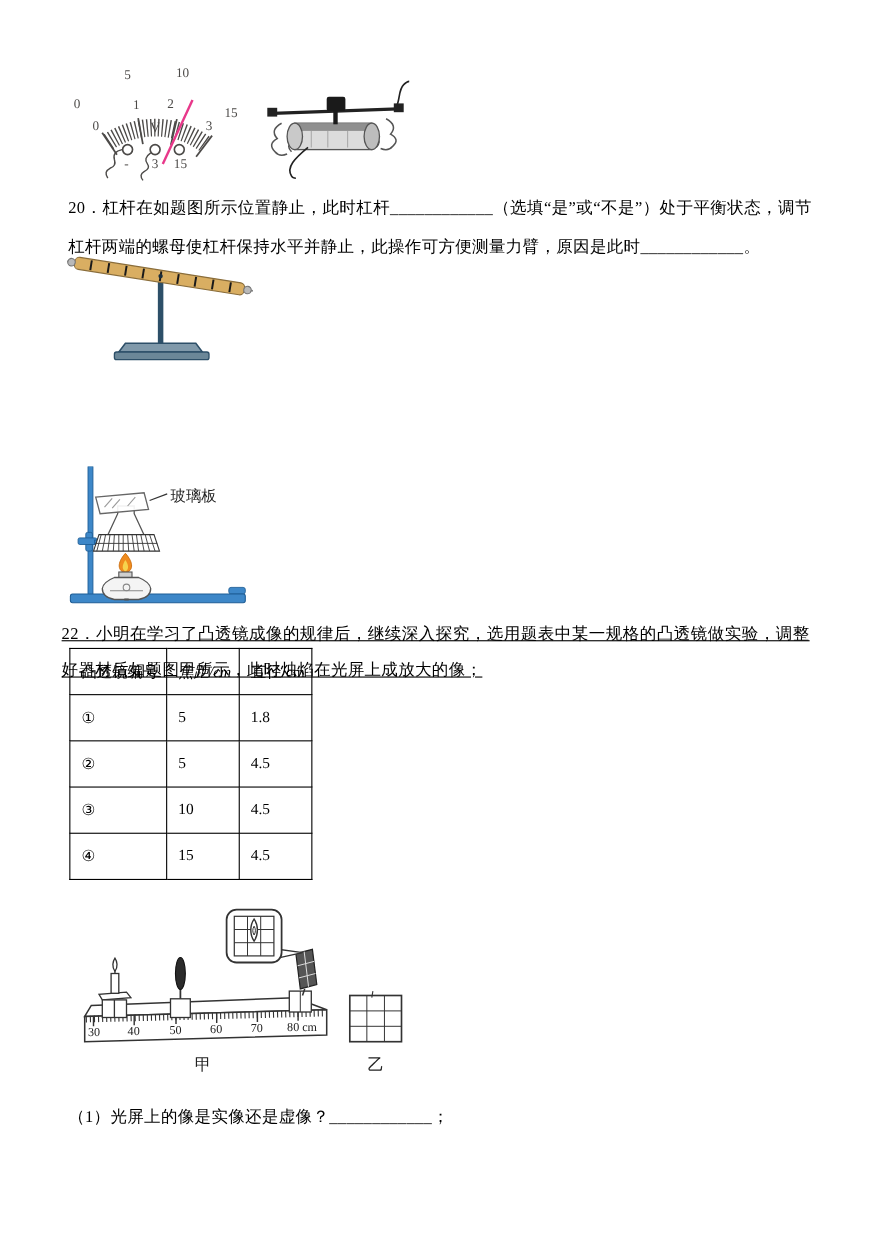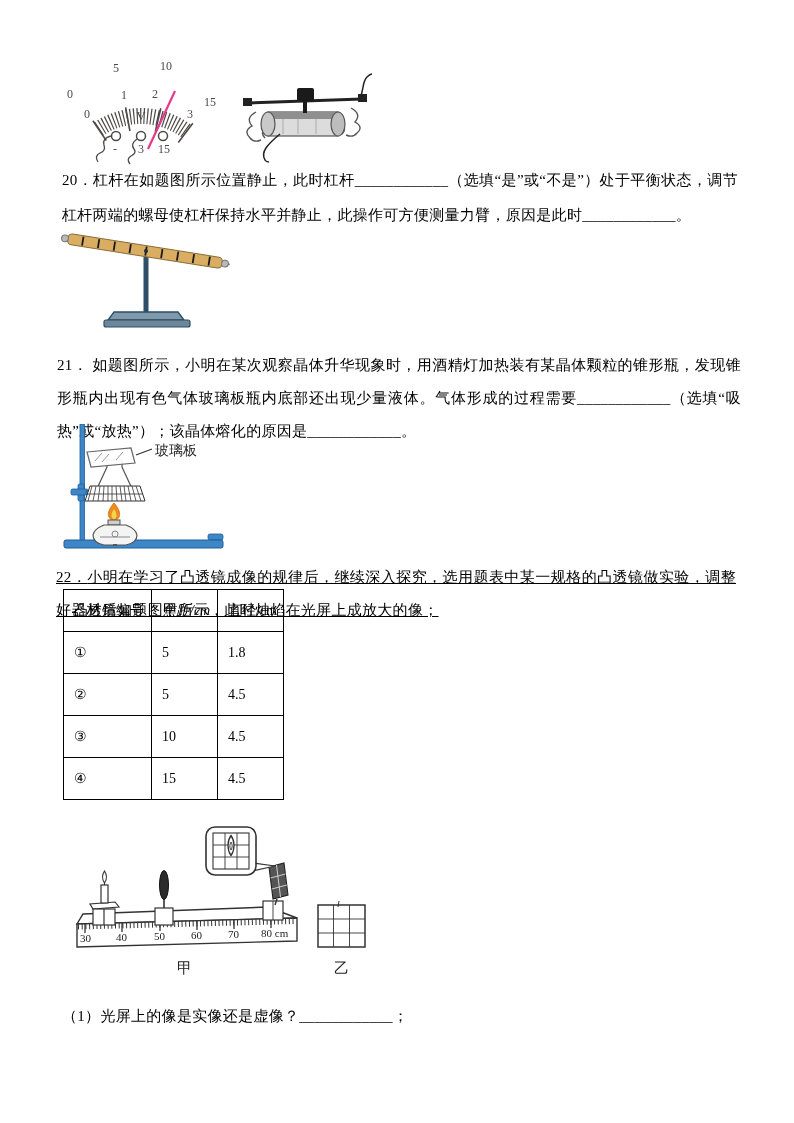--- a/index.html
+++ b/index.html
@@ -1,21 +1,21 @@
 <!DOCTYPE html>
 <html><head>
 <meta charset="utf-8">
 <style>
   html,body{margin:0;padding:0;background:#e9e9e9;}
   .page{
     position:relative;width:794px;height:1123px;background:#fff;margin:0 auto;
     font-family:"Liberation Serif","DejaVu Serif",serif;color:#000;overflow:hidden;
   }
   .q{position:absolute;font-size:15px;text-align:justify;letter-spacing:.3px;}
-  .q20{left:62px;top:148px;width:676px;line-height:35px;}
+  .q20{left:62px;top:158px;width:676px;line-height:35px;}
   .q21{left:57px;top:334px;width:684px;line-height:33px;}
   .q22{left:56px;top:546px;width:680px;line-height:33px;text-decoration:underline;}
   .qsub{left:62px;top:990px;width:520px;line-height:22px;}
   .fig{position:absolute;}
   table.lens{
     position:absolute;left:63px;top:589px;border-collapse:collapse;
     font-size:14px;
   }
   table.lens td{
     border:1px solid #000;height:41px;padding:0 0 0 10px;vertical-align:middle;
@@ -120,21 +120,20 @@
         <line x1="118" y1="18.5" x2="118" y2="27.5"></line>
         <line x1="134" y1="18.5" x2="134" y2="27.5"></line>
         <line x1="150" y1="18.5" x2="150" y2="27.5"></line>
       </g>
       <circle cx="4" cy="23" r="3.4" fill="#b9b9b9" stroke="#777" stroke-width="1"></circle>
       <circle cx="166" cy="23" r="3.4" fill="#b9b9b9" stroke="#777" stroke-width="1"></circle>
     </g>
     <circle cx="86" cy="23" r="2" fill="#1a2e3d"></circle>
   </svg>
 
-  <p class="q q21"><span>21．</span><span> 如题图所示，小明在某次观察晶体升华现象时，用酒精灯加热装有某晶体颗粒的锥形瓶，发现锥形瓶内出现有色气体玻璃板瓶内底部还出现少量液体。气体形成的过程需要____________（选填“吸热”或“放热”）；该晶体熔化的原因是____________。</span></p>
 
   <svg class="fig" style="left:56px;top:424px" width="185" height="132" viewBox="0 0 185 132">
 
     <rect x="24" y="0" width="4.5" height="118" fill="#3d87c8" stroke="#1f5e96" stroke-width="0.8"></rect>
     <rect x="152" y="110" width="15" height="6" rx="2" fill="#3d87c8" stroke="#1f5e96" stroke-width="0.8"></rect>
     <rect x="8" y="116" width="159" height="8" rx="2" fill="#3d87c8" stroke="#1f5e96" stroke-width="1"></rect>
 
     <g fill="#3d87c8" stroke="#1f5e96" stroke-width="0.8">
       <rect x="22" y="60" width="6" height="17" rx="1.5"></rect>
       <rect x="15" y="65" width="17" height="6" rx="1.5"></rect>

